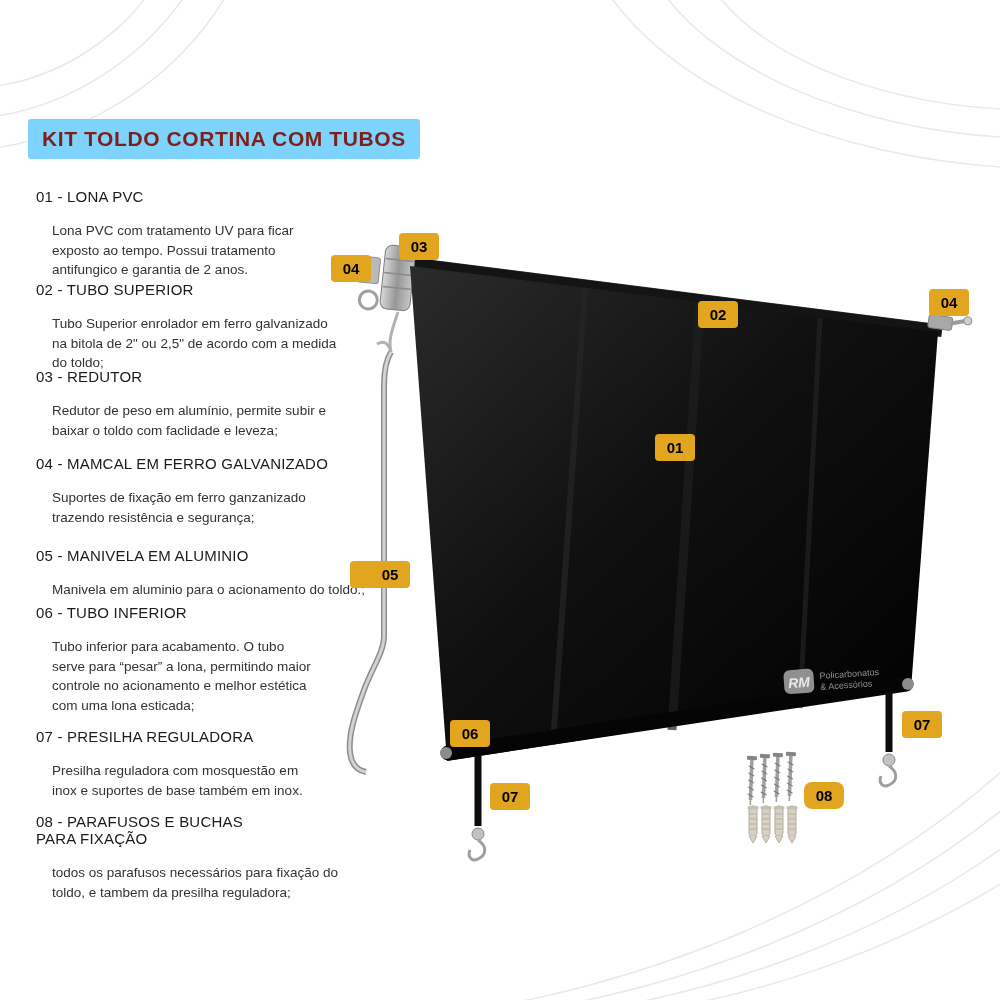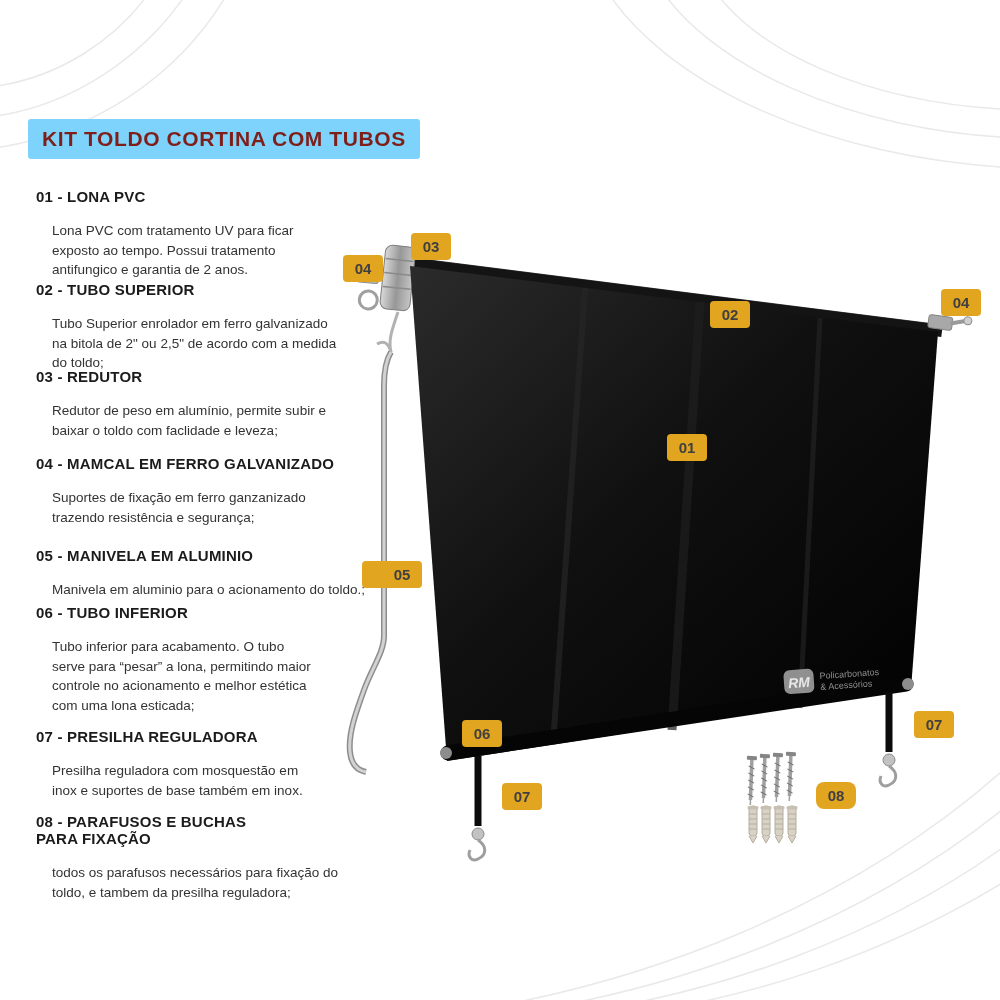--- a/index.html
+++ b/index.html
@@ -8,29 +8,29 @@
   .illustration { position:absolute; left:0; top:0; width:1000px; height:1000px; z-index:1; }
 
   .title-banner {
     position:absolute; left:28px; top:119px; z-index:3;
     background:#7dd3fc; color:#7E1F1A;
     font-size:21px; font-weight:600; letter-spacing:.6px;
     padding:8px 14px; border-radius:3px; white-space:nowrap;
   }
 
   .section { position:absolute; left:36px; z-index:2; }
-  .section h3 { margin:0 0 7px 0; font-size:15px; font-weight:700; color:#1b1b1b; letter-spacing:.2px; }
+  .section h3 { margin:0 0 7px 0; font-size:15px; font-weight:400; color:#1b1b1b; letter-spacing:.2px; }
   .section p  { margin:16px; font-size:13.5px; color:#333333; line-height:1.45; }
 
   .badge {
     position:absolute; z-index:4;
     width:40px; height:27px;
     background:#E2A51F; border-radius:4px;
     display:flex; align-items:center; justify-content:center;
-    font-size:15px; font-weight:700; color:#404040;margin-left:12px;
+    font-size:15px; font-weight:700; color:#000000;
   }
 </style>
 </head>
 <body>
 
 <div class="page">
 
   <svg class="illustration" viewBox="0 0 1000 1000" xmlns="http://www.w3.org/2000/svg">
     <defs>
       <linearGradient id="lonaGrad" x1="0" y1="0" x2="1" y2="1">

